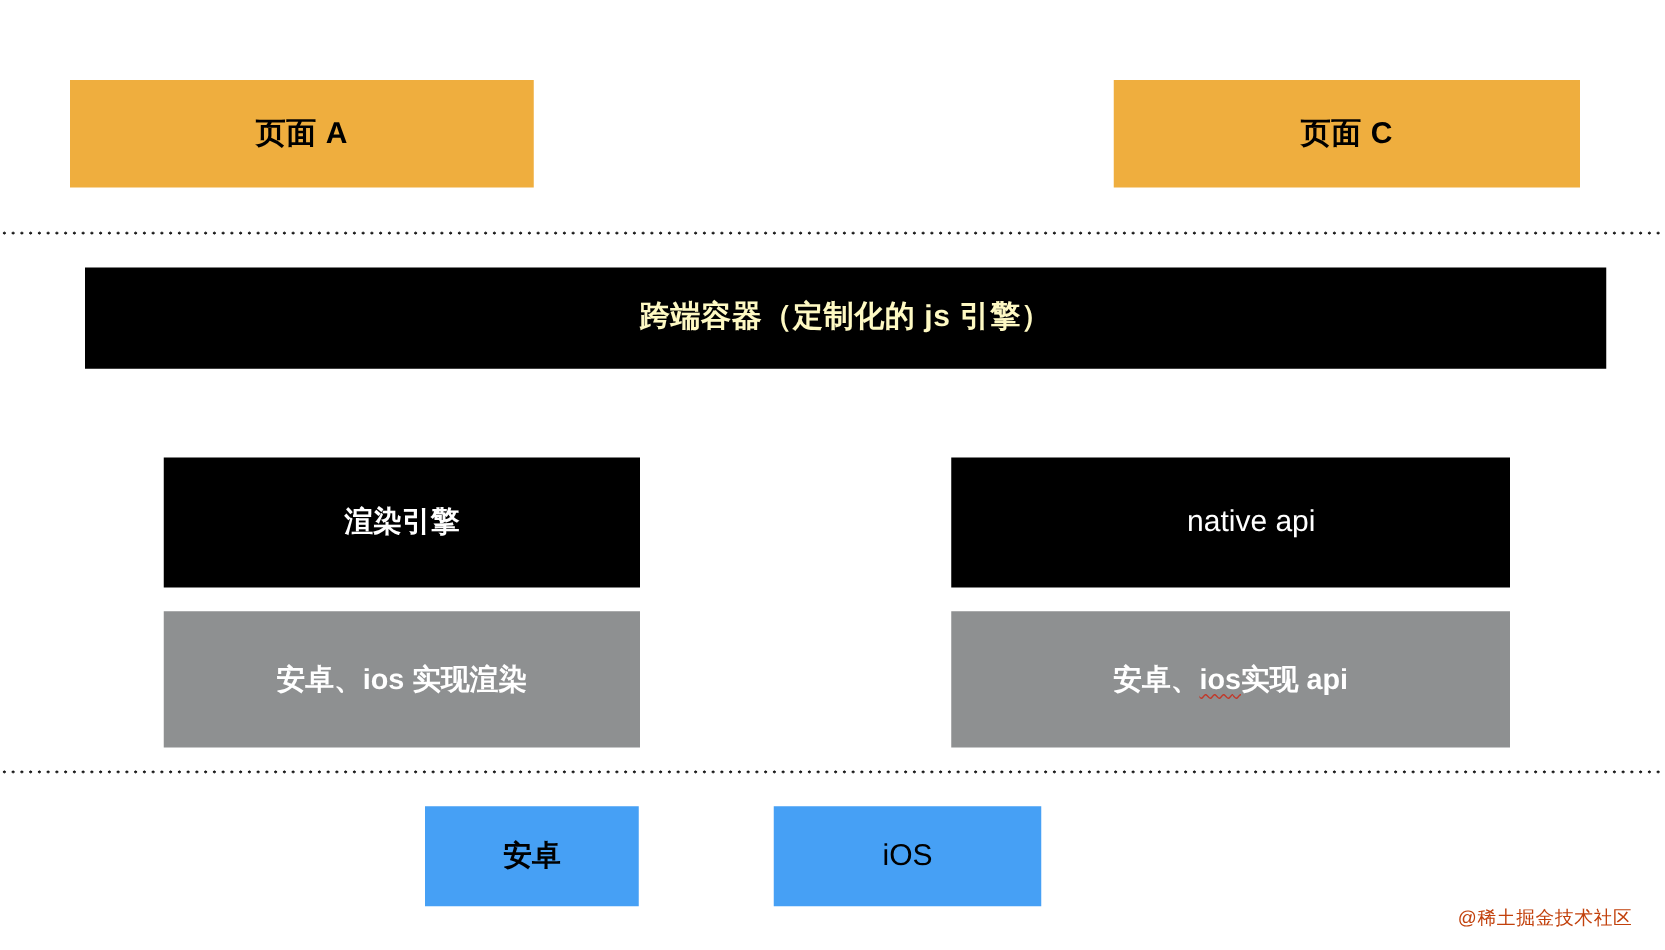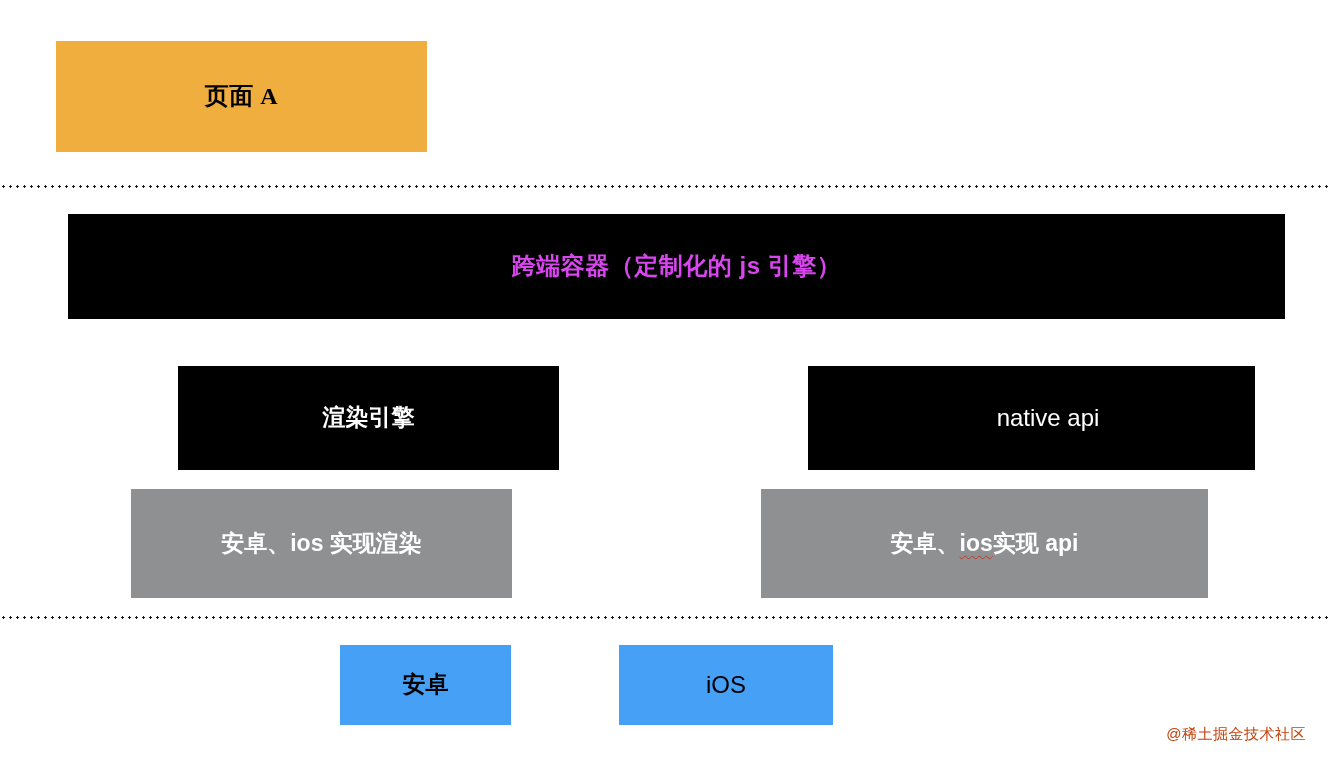--- a/index.html
+++ b/index.html
@@ -25,28 +25,27 @@
     align-items: center;
     justify-content: center;
     box-sizing: border-box;
     text-align: center;
     line-height: 1.2;
     white-space: nowrap;
   }
 
   
   .page-box {
-    top: 41px;
-    height: 111px;
+    top: 64px;
+    height: 86px;
     background: #efae3e;
     color: #000000;
     font-size: 24px;
     font-weight: 700;
     letter-spacing: 0.5px;
-    font-family: Liberation Serif, serif;
   }
   #page-a { left: 56px;  width: 371px; }
   #page-b { left: 474px; width: 371px; }
   #page-c { left: 891px; width: 373px; }
 
   
   .dotted-sep {
     position: absolute;
     left: 0;
     width: 1332px;
@@ -57,37 +56,36 @@
     background-position: 0 center;
   }
   #sep-top    { top: 185px; }
   #sep-bottom { top: 616px; }
 
   
   #container-box {
     left: 68px;
     top: 214px;
     width: 1217px;
-    height: 105px;
+    height: 81px;
     background: #000000;
-    color: #d946ef;
+    color: #fef9c3;
     font-size: 24px;
     font-weight: 700;
     letter-spacing: 0.5px;
   }
 
   
   .engine-box {
     top: 366px;
     height: 104px;
     background: #000000;
     color: #ffffff;
     font-size: 23px;
     font-weight: 700;
-    margin-left: 47px;
   }
   #render-engine { left: 131px; width: 381px; }
   #native-api    { left: 761px; width: 447px; font-weight: 400; font-size: 24px; padding-left: 33px; }
 
   
   .impl-box {
     top: 489px;
     height: 109px;
     background: #8e9091;
     color: #ffffff;
@@ -127,20 +125,21 @@
   }
 </style>
 </head>
 <body>
 
 <div id="diagram">
 
   <div class="box page-box" id="page-a">页面 A</div>
 
 
+  <div class="box page-box" id="page-c">页面 C</div>
 
   <div class="dotted-sep" id="sep-top"></div>
 
   <div class="box" id="container-box">跨端容器（定制化的 js 引擎）</div>
 
   <div class="box engine-box" id="render-engine">渲染引擎</div>
 
   <div class="box engine-box" id="native-api">native api</div>
 
   <div class="box impl-box" id="impl-api">

